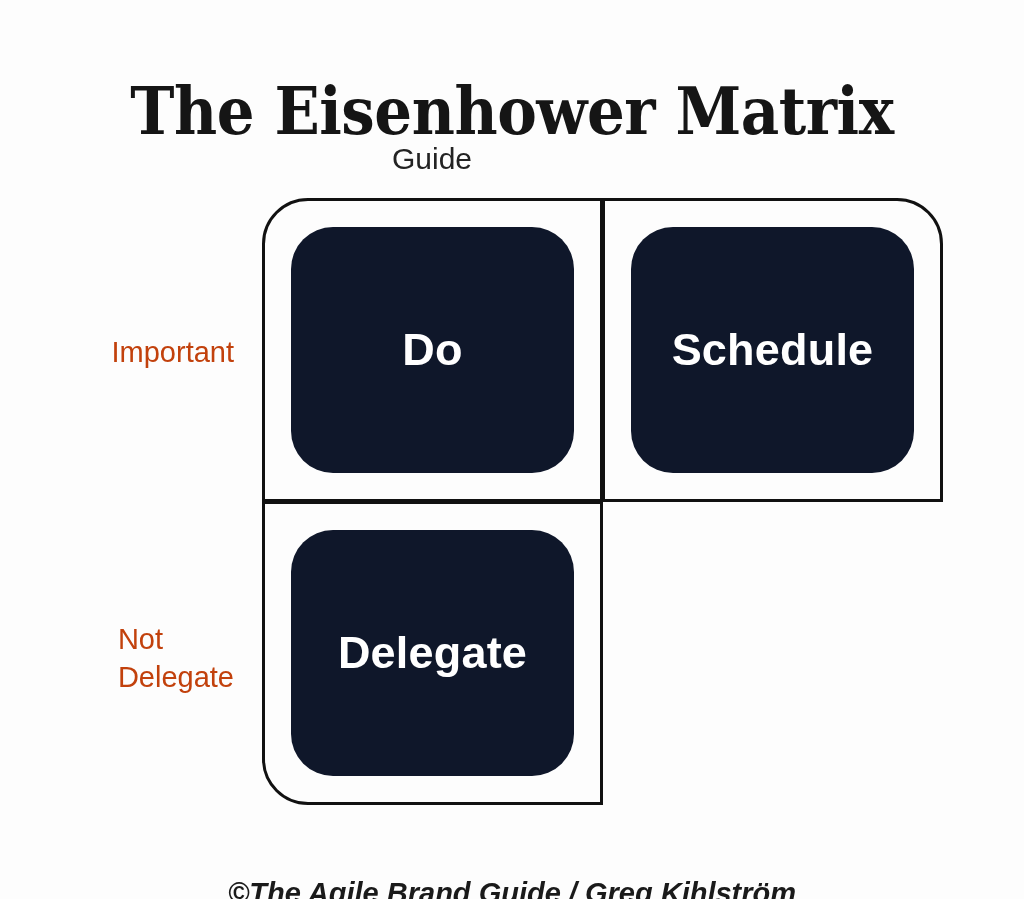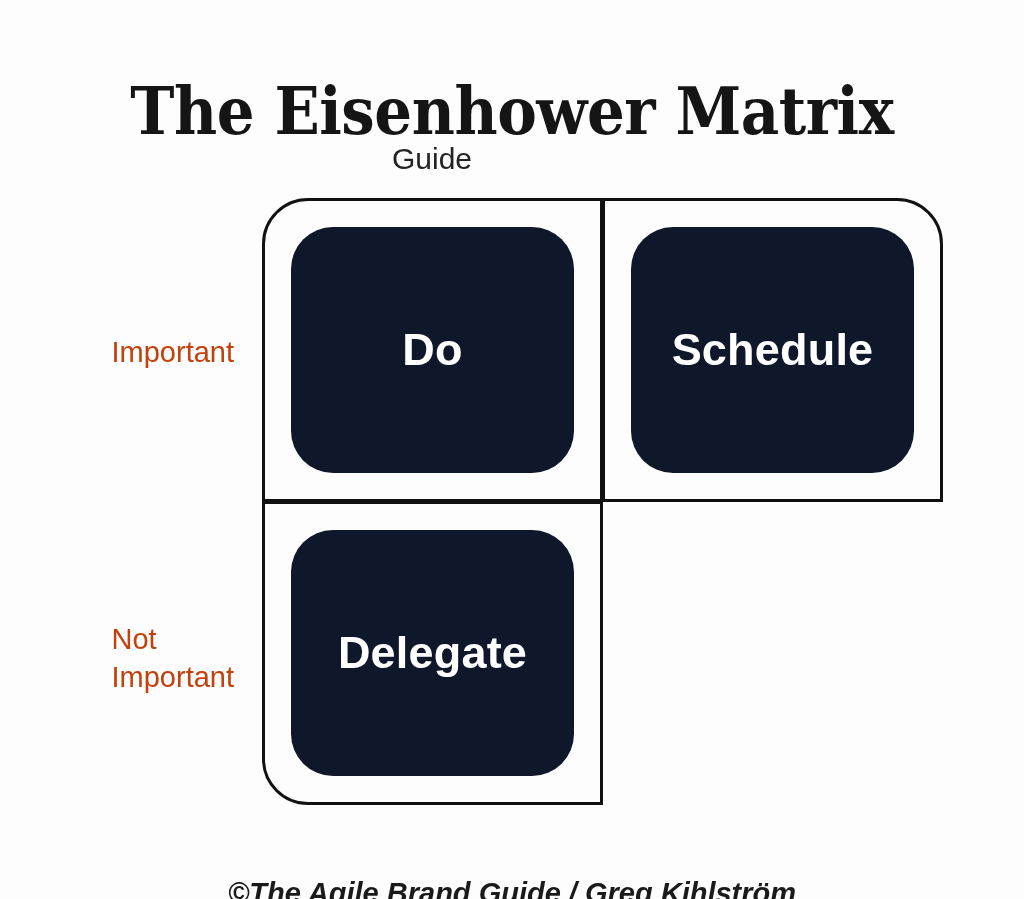--- a/index.html
+++ b/index.html
@@ -135,21 +135,21 @@
 <div class="page">
 
   <h1 class="title">The Eisenhower Matrix</h1>
 
   <div class="col-header urgent">Guide</div>
 
 
   <div class="row-header important">Important</div>
 
   <div class="row-header not-important">Not
-Important</div>
+Delegate</div>
 
   <div class="matrix">
 
     <div class="quadrant q-do">
       <div class="cell">
         <span class="cell-label">Do</span>
       </div>
     </div>
 
     <div class="quadrant q-schedule">

